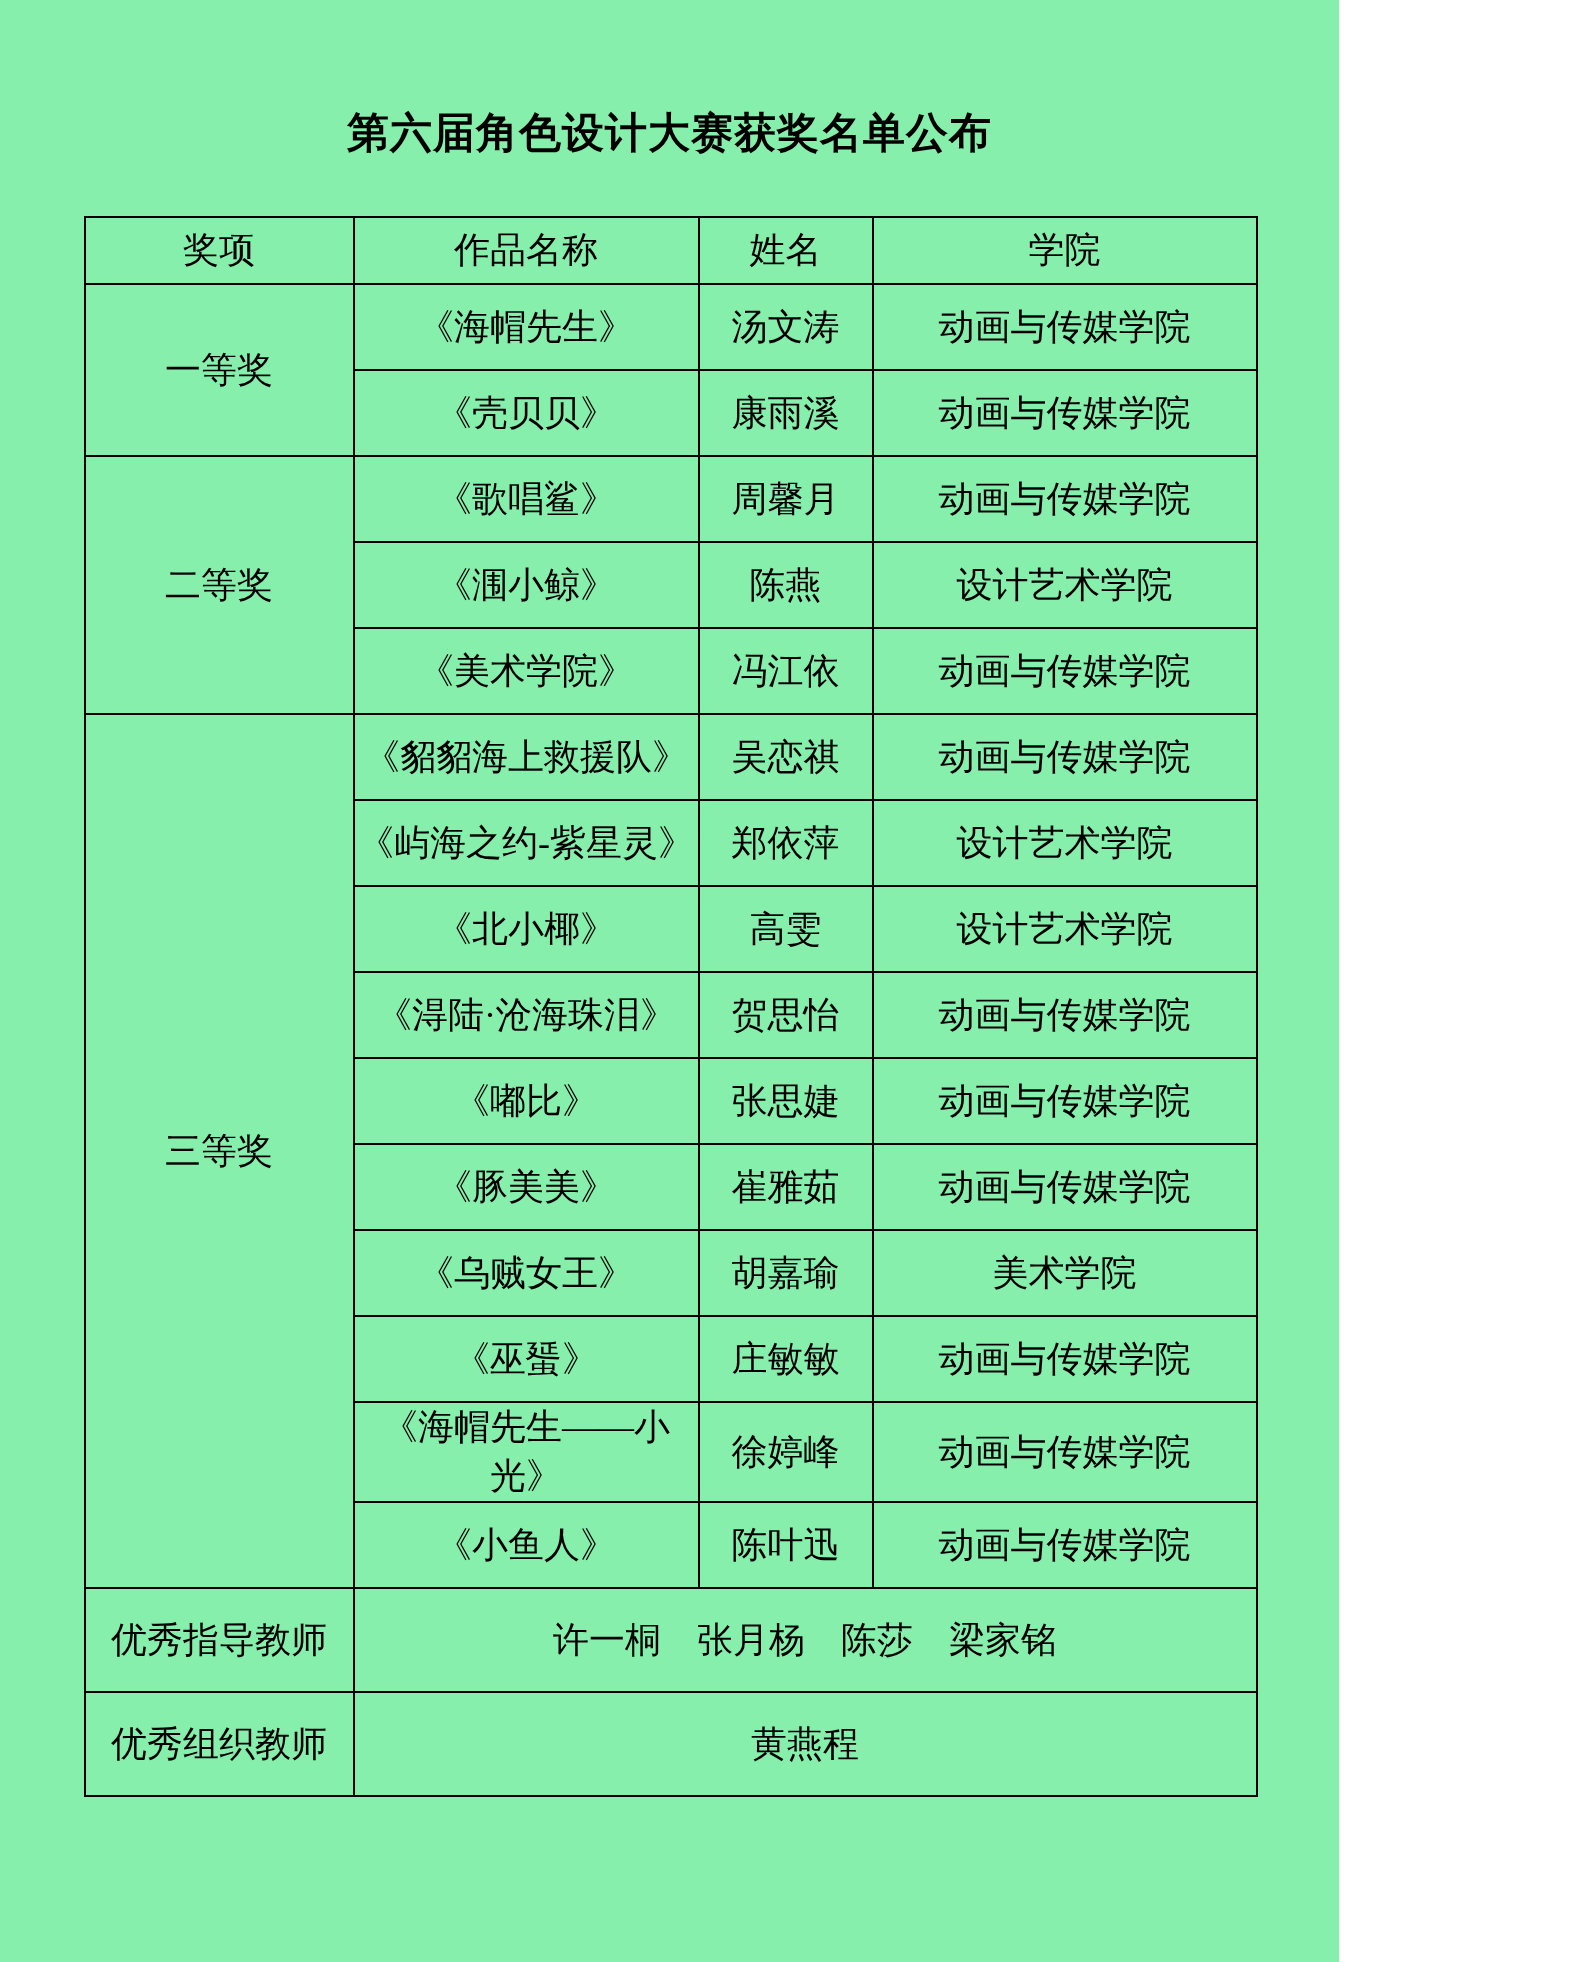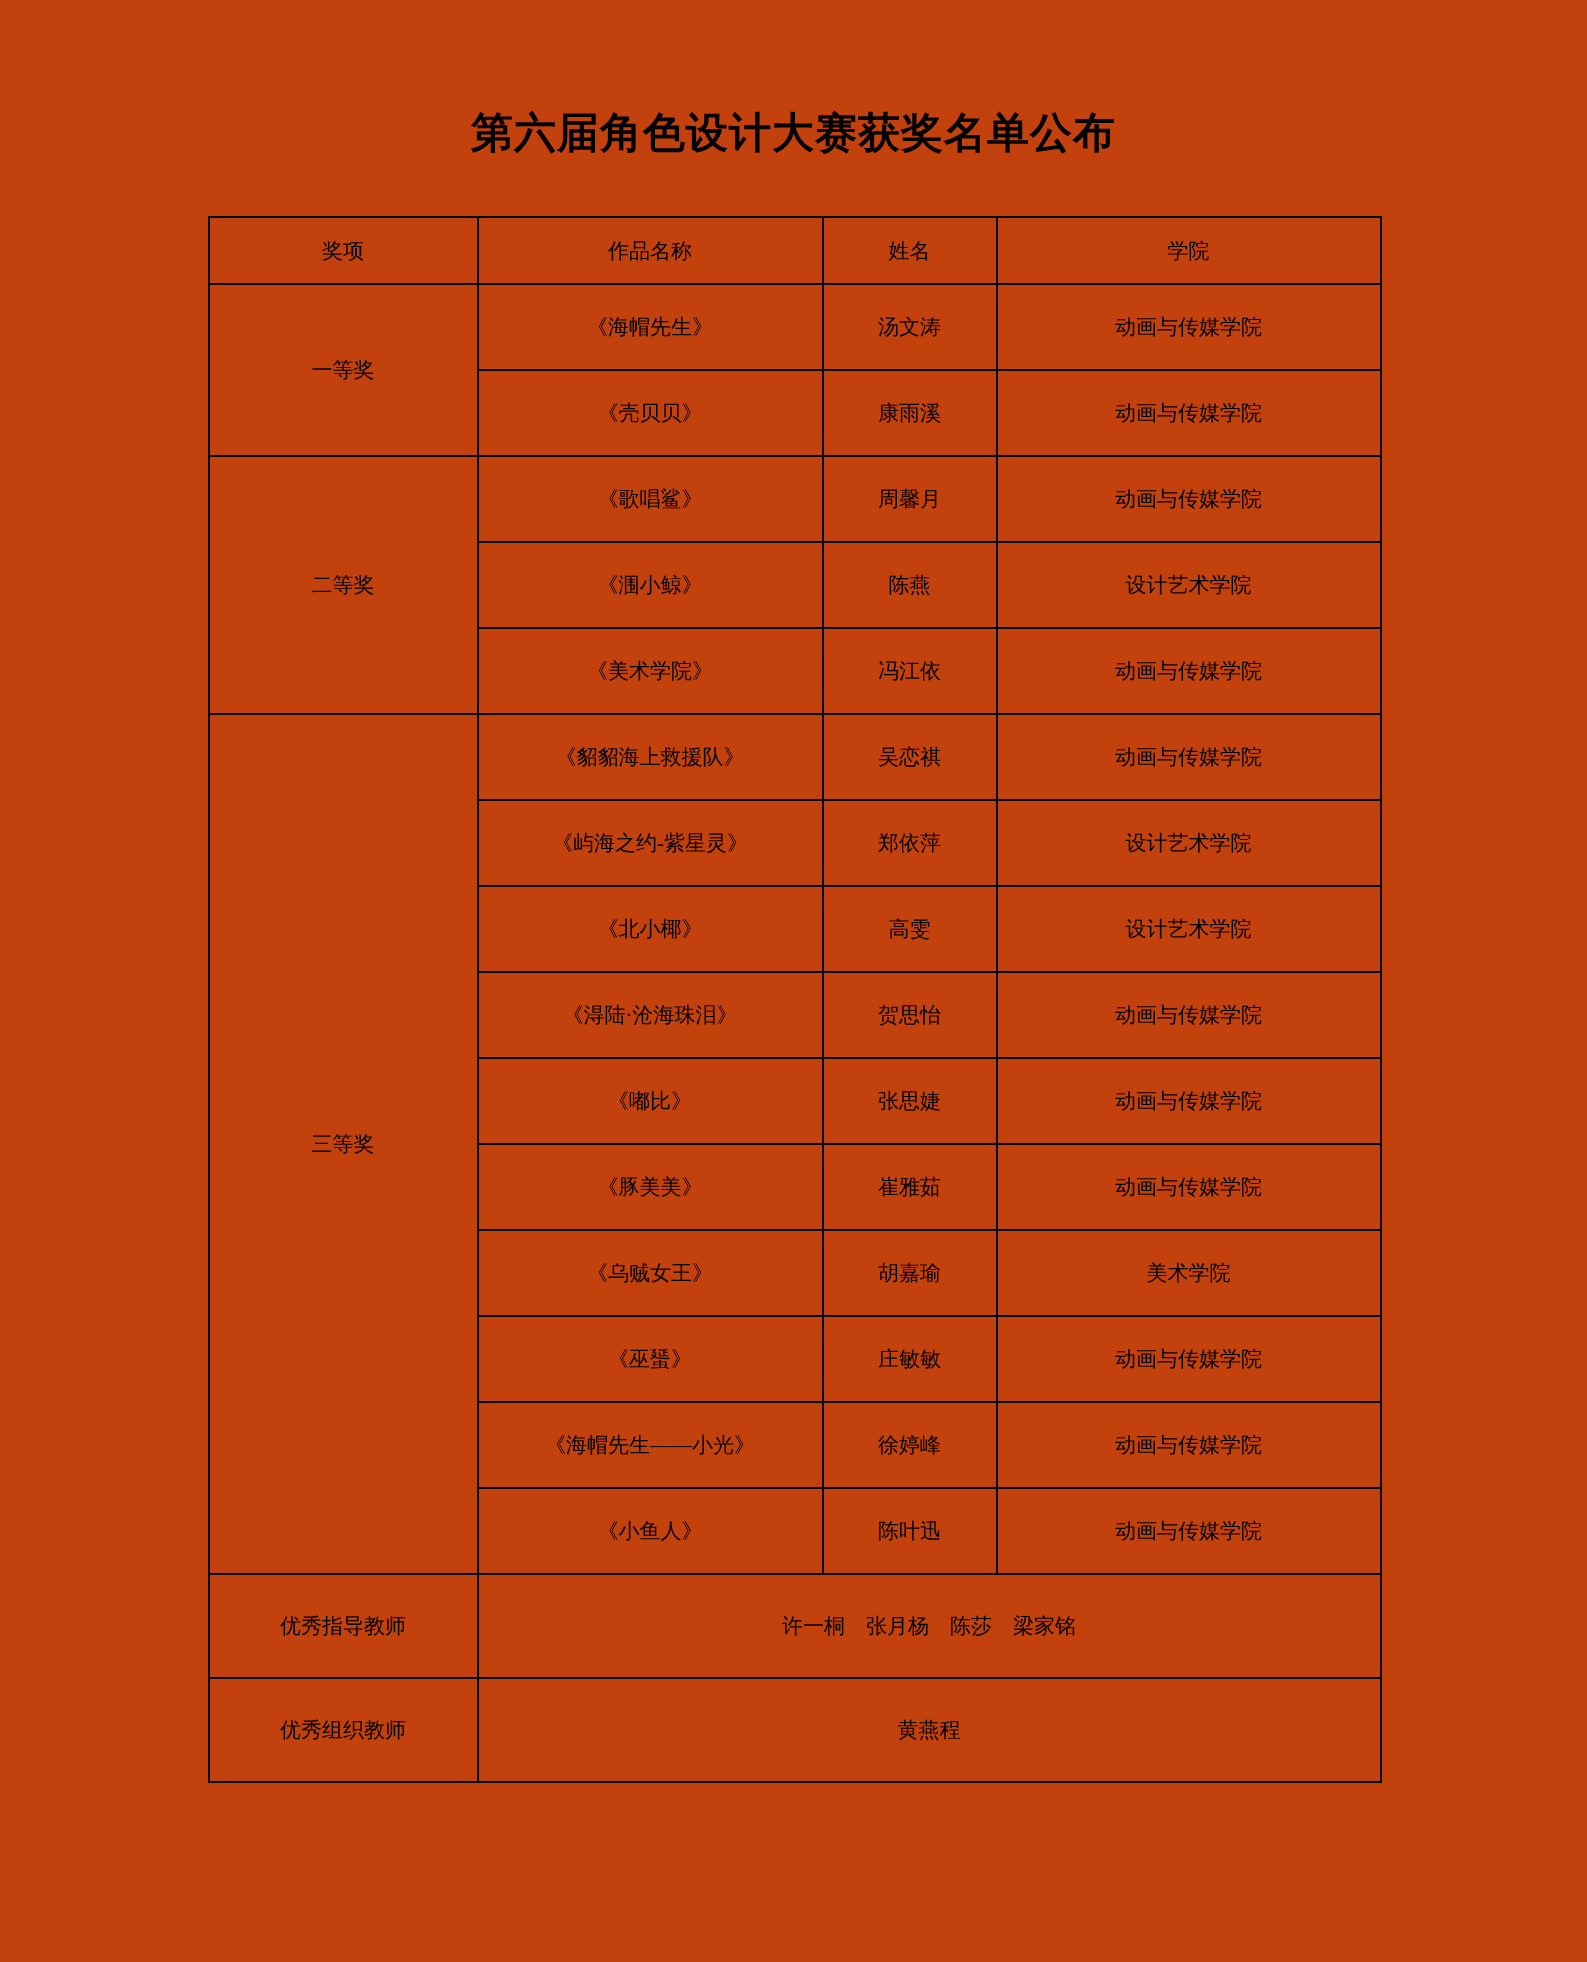--- a/index.html
+++ b/index.html
@@ -4,23 +4,23 @@
 <style>
   html, body {
     margin: 0;
     padding: 0;
     background: #ffffff;
     color: #000000;
     font-family: "Liberation Serif", "DejaVu Serif", serif;
   }
   .page {
     position: relative;
-    width: 1587px;
+    width: 1339px;
     height: 1962px;
-    background: #c2410c;
+    background: #86efac;
     overflow: hidden;
   }
   .doc {
     width: 1172px;
     margin: 0 auto;
   }
   .doc-title {
     margin-top: 108px;
     text-align: center;
     font-size: 42px;
@@ -31,21 +31,21 @@
   table.awards {
     margin-top: 58px;
     width: 1172px;
     border-collapse: collapse;
     table-layout: fixed;
   }
   table.awards td, table.awards th {
     border: 2px solid #000000;
     text-align: center;
     vertical-align: middle;
-    font-size: 21px;
+    font-size: 36px;
     font-weight: normal;
     padding: 0;
     overflow: hidden;
   }
   col.c-award   { width: 269px; }
   col.c-work    { width: 345px; }
   col.c-name    { width: 174px; }
   col.c-college { width: 384px; }
   tr.header-row    { height: 67px; }
   tr.data-row      { height: 86px; }

